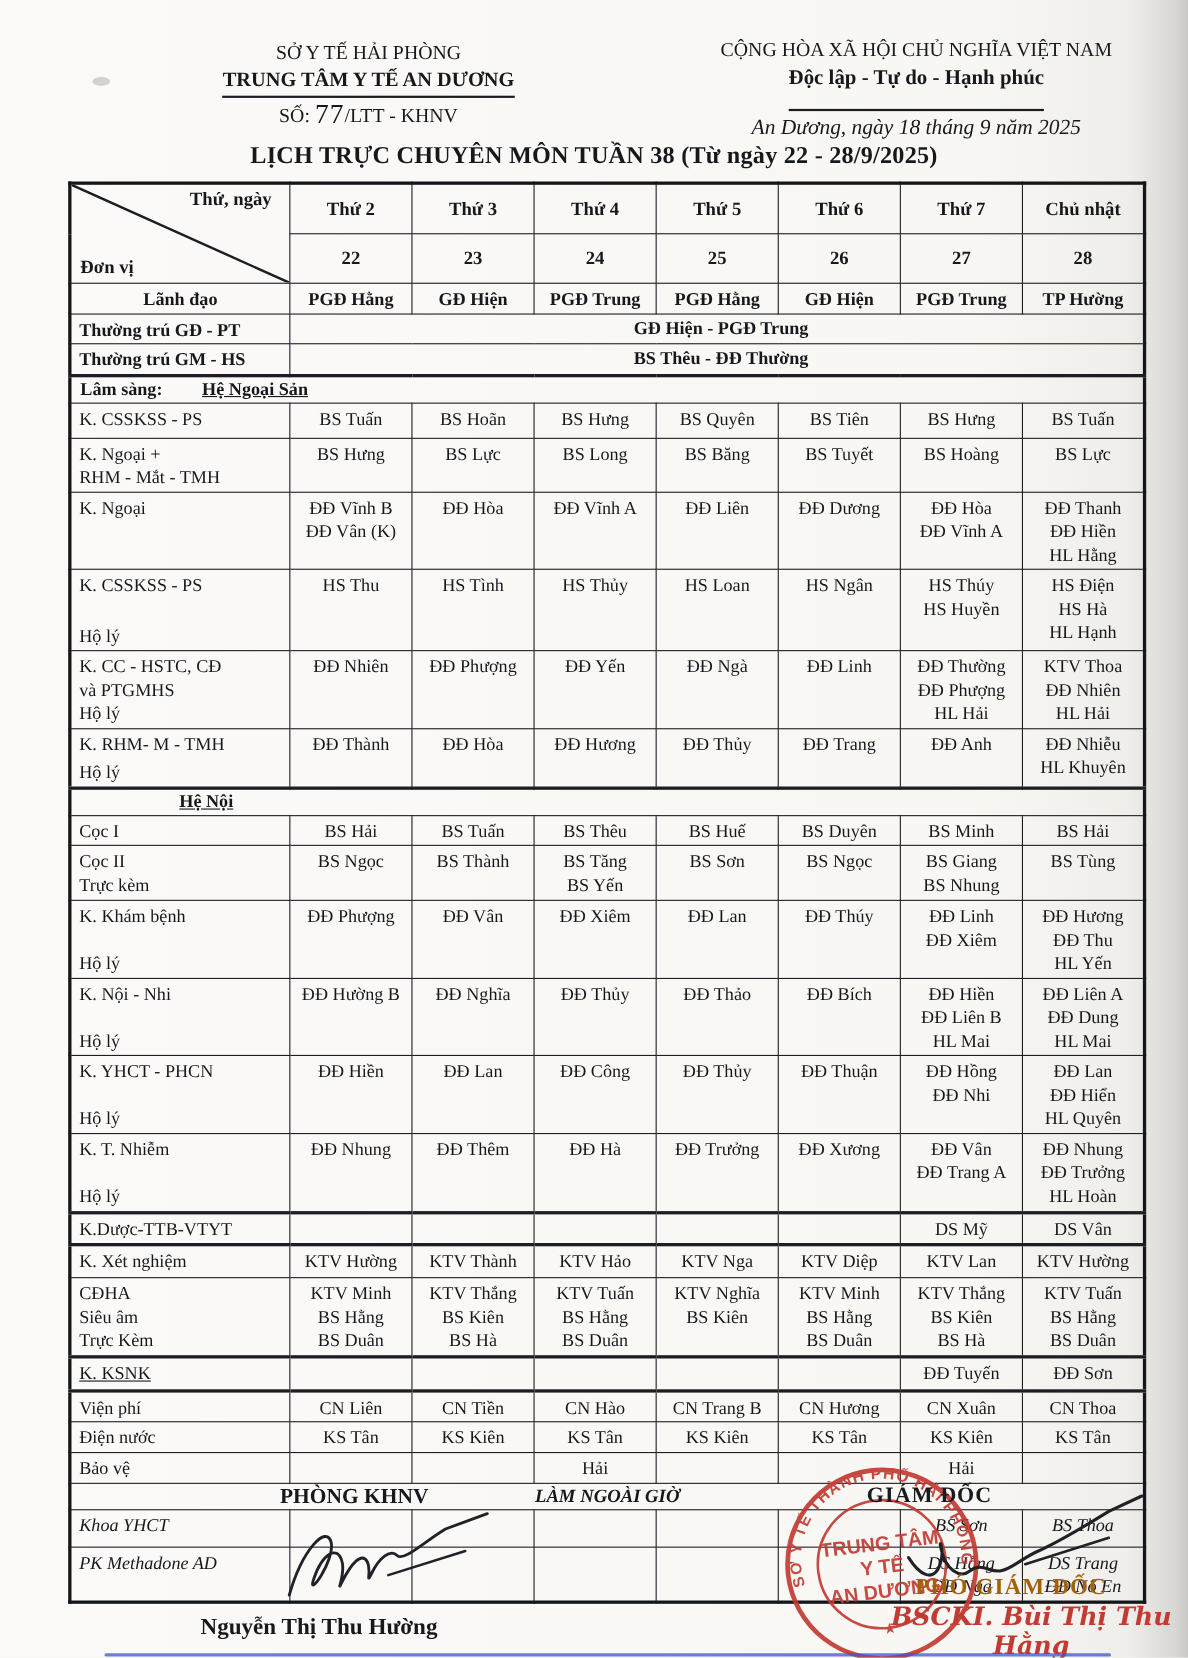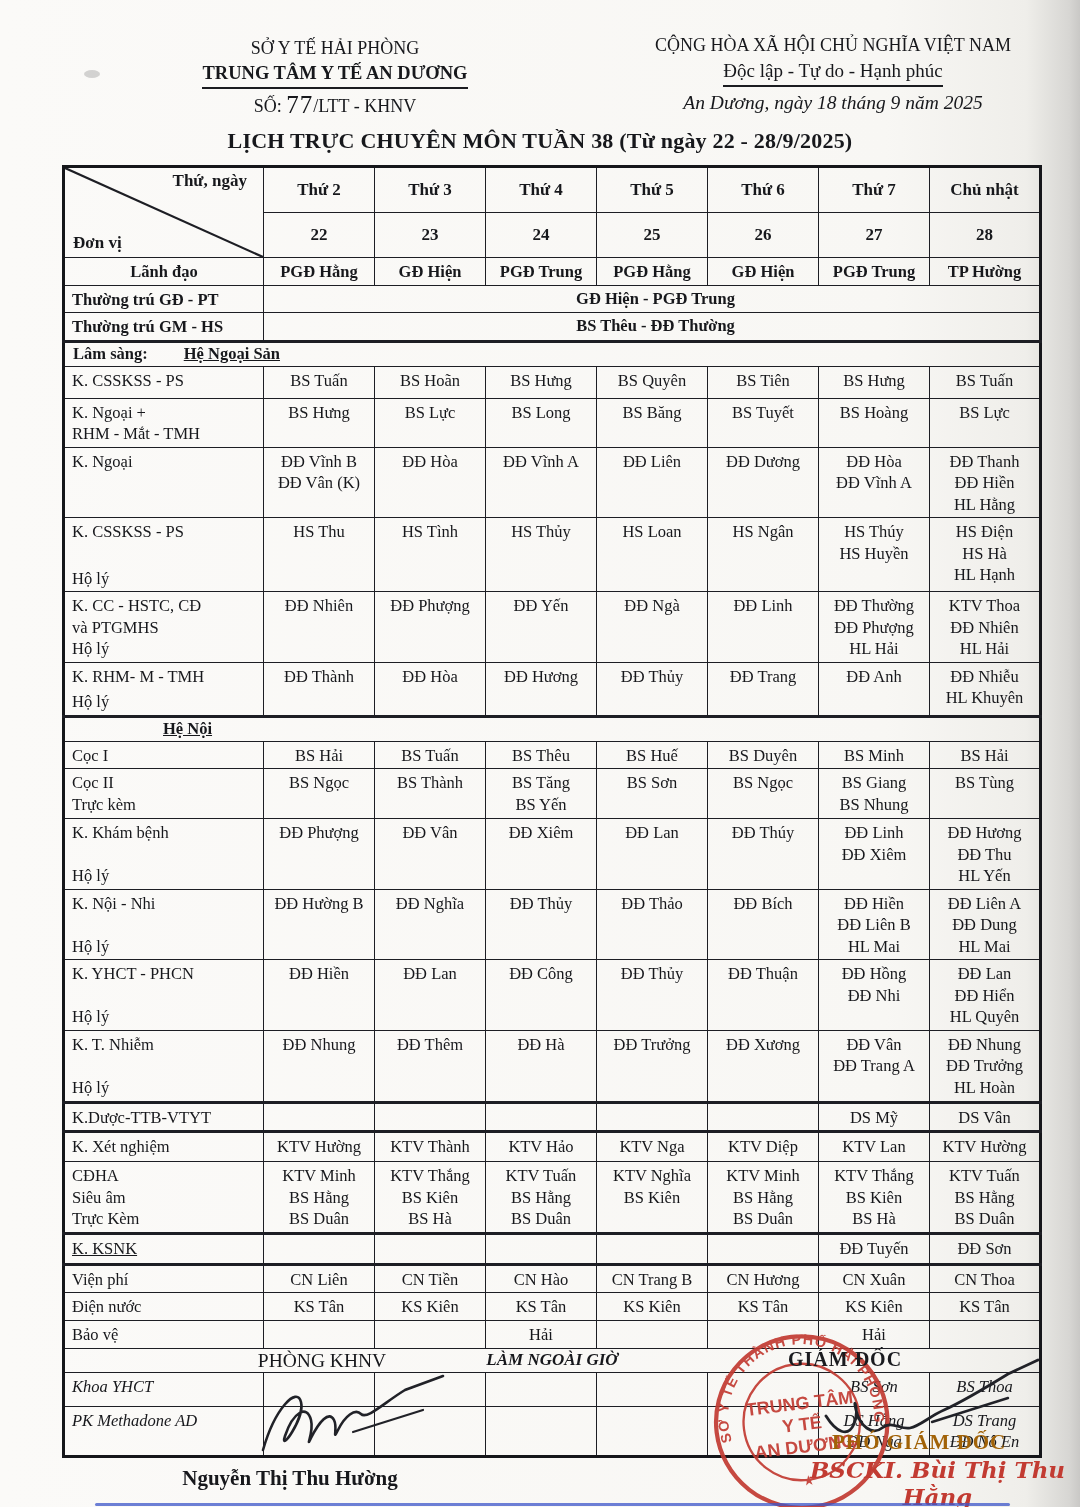--- a/index.html
+++ b/index.html
@@ -14,21 +14,21 @@
   .smudge{position:absolute;left:84px;top:70px;width:16px;height:8px;background:#777;opacity:.3;border-radius:50%}
   .scan-blue{position:absolute;left:95px;right:70px;bottom:1px;height:3px;background:#3c55c9;opacity:.75;border-radius:2px}
 
   
   .hdr-left{position:absolute;top:36px;left:110px;width:450px;text-align:center;line-height:25px}
   .hdr-right{position:absolute;top:32px;left:598px;width:470px;text-align:center;line-height:26px}
   .h-line1{font-size:18px}
   .h-line2{font-size:18.5px;font-weight:bold;display:inline-block;border-bottom:2px solid #1b1c20;padding-bottom:1px}
   .h-line3{font-size:18px;margin-top:2px}
   .hand-num{font-size:25px;letter-spacing:1px;position:relative;top:1px}
-  .h-motto{font-size:19px;font-weight:normal;display:inline-block;border-bottom:2px solid #1b1c20;padding-bottom:1px}
+  .h-motto{font-size:19px;font-weight:bold;display:inline-block;border-bottom:2px solid #1b1c20;padding-bottom:15px}
   .h-date{font-size:19.5px;font-style:italic;margin-top:3px}
 
   .doc-title{position:absolute;top:128px;left:0;width:1080px;text-align:center;
     font-size:22px;font-weight:bold;letter-spacing:.2px}
 
   
   table.sched{position:absolute;top:165px;left:62px;width:980px;
     border-collapse:collapse;table-layout:fixed;border:3px solid #15161a}
   .sched th,.sched td{border:1.6px solid #1d1e24;overflow:hidden}
   .sched tr.bt>td,.sched tr.bt>th{border-top-width:3px}
@@ -49,21 +49,21 @@
   .spancell{font-weight:bold;font-size:16.5px;text-align:center;padding:1px 0 1px 8px}
   td.section{font-weight:bold;font-size:16.5px;padding:1px 0 2px 8px}
   td.section.indent{padding-left:98px}
   td.section.center{text-align:center;padding-left:0;font-style:italic;font-size:17px}
   .sec-prefix{margin-right:36px}
   tr.it .cell, tr.it .rowlabel{font-style:italic}
 
   
   .footer{position:absolute;top:1350px;left:0;width:1080px;height:157px}
   .dept-left{position:absolute;left:222px;top:0;width:200px;text-align:center;
-    font-size:19.5px;font-weight:normal}
+    font-size:19.5px;font-weight:bold}
   .sig-left{position:absolute;left:235px;top:8px}
   .name-left{position:absolute;left:130px;top:116px;width:320px;text-align:center;
     font-size:21px;font-weight:bold}
   .stamp-wrap{position:absolute;left:693px;top:-26px;opacity:.92;transform:rotate(-7deg)}
   .gd-title{position:absolute;left:788px;top:-2px;width:200px;font-size:20px;font-weight:bold;
     letter-spacing:1px;color:#1a1b1f}
   .sig-right{position:absolute;left:812px;top:8px}
   .pgd-title{position:absolute;left:832px;top:80px;width:230px;font-size:21px;font-weight:bold;
     letter-spacing:1px;color:#a16207}
   .signer{position:absolute;left:795px;top:106px;width:285px;text-align:center;

